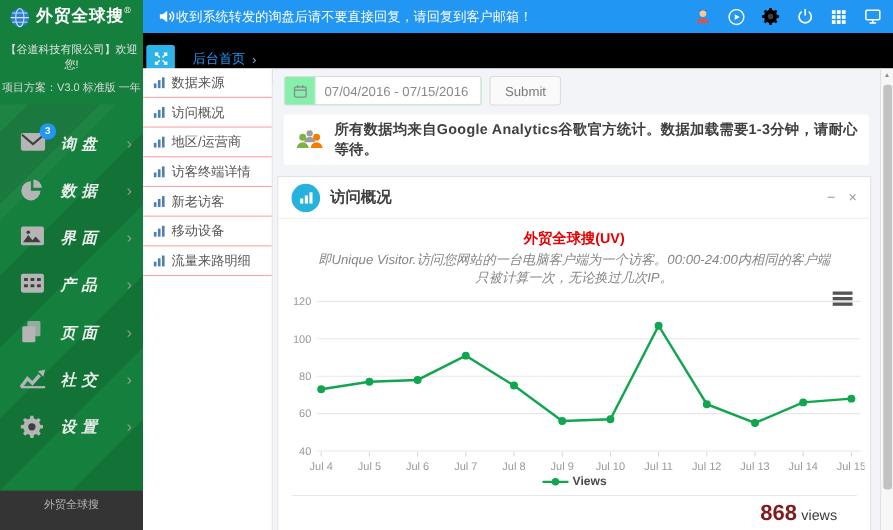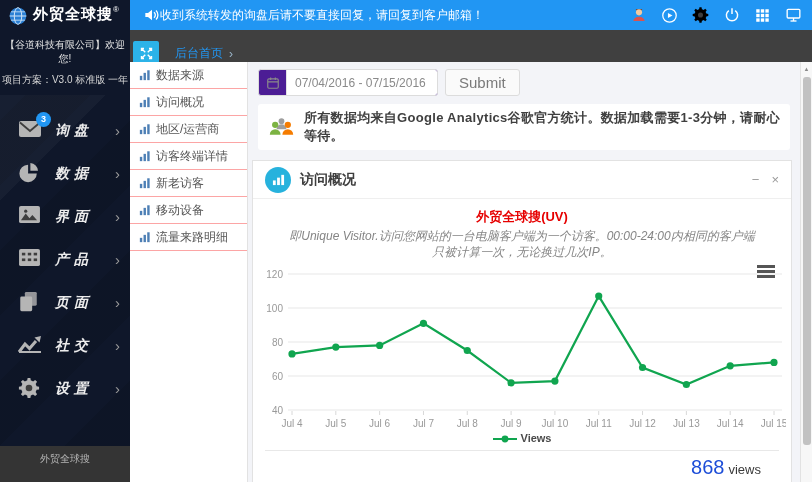--- a/index.html
+++ b/index.html
@@ -1,21 +1,21 @@
 <!DOCTYPE html>
 <html><head>
 <meta charset="utf-8">
 <style>
   * { margin:0; padding:0; box-sizing:border-box; }
   html,body { width:812px; height:482px; font-family:"Liberation Sans","DejaVu Sans",sans-serif; background:#f3f4f8; overflow:hidden; }
   .app { position:relative; width:812px; height:482px; }
   .ic svg { display:block; }
 
   
-  .sidebar { position:absolute; left:0; top:0; width:130px; height:482px; background:#0f172a; display:flex; flex-direction:column; color:#e8e8e8; }
+  .sidebar { position:absolute; left:0; top:0; width:130px; height:482px; background:#15803d; display:flex; flex-direction:column; color:#e8e8e8; }
   .logo { height:30px; display:flex; align-items:flex-start; padding:5px 0 0 8px; }
   .logo .ic { margin-top:1px; }
   .logo-text { color:#fff; font-size:15px; font-weight:bold; margin-left:5px; letter-spacing:1px; }
   .logo sup { color:#fff; font-size:8px; }
   .welcome { font-size:10px; color:#e2e2e2; text-align:center; margin-top:8px; }
   .plan { font-size:10px; color:#d5d5d5; text-align:center; margin-top:7px; padding-bottom:8px; }
   .menu { flex:1; padding-top:14px;
     background-image:
       linear-gradient(135deg, rgba(255,255,255,0.035) 0 22%, transparent 22%),
       repeating-linear-gradient(-45deg, rgba(0,0,0,0.10) 0 46px, transparent 46px 92px);
@@ -30,37 +30,37 @@
   .sidebar-footer div:last-child { font-size:10px; color:#b5b5b5; margin-top:2px; }
 
   
   .topbar { position:absolute; left:130px; top:0; width:682px; height:30px; background:#2196f3; display:flex; align-items:center; }
   .topbar .speaker { margin-left:14px; }
   .topbar .announce { color:#fff; font-size:12px; }
   .topbar-icons { margin-left:auto; display:flex; align-items:center; gap:14px; padding-right:10px; }
   .tb-ic { cursor:pointer; width:17px; height:17px; display:flex; align-items:center; justify-content:center; }
 
   
-  .crumbbar { position:absolute; left:130px; top:30px; width:682px; height:48px; background:#404040; border-bottom:1px solid #dcdcdc; display:flex; align-items:center; }
+  .crumbbar { position:absolute; left:130px; top:30px; width:682px; height:48px; background:#000000; border-bottom:1px solid #dcdcdc; display:flex; align-items:center; }
   .expand-btn { width:26px; height:26px; margin-left:3px; background:#2cb3e8; border:none; border-radius:2px; display:flex; align-items:center; justify-content:center; cursor:pointer; }
   .crumb-link { margin-left:16px; font-size:12px; color:#2196f3; text-decoration:none; cursor:pointer; }
   .crumb-sep { margin-left:6px; color:#9ab4c8; font-size:12px; }
 
   
   .submenu { position:absolute; left:130px; top:62px; width:118px; height:420px; background:#fff; border-right:1px solid #e2e2e2; }
   .sub-item { height:27px; display:flex; align-items:center; padding-left:9px; border-bottom:1px solid #fca5a5; font-size:12px; color:#555; cursor:pointer; white-space:nowrap; }
   .sub-item .ic { color:#4d7fb5; margin-right:5px; }
 
   
   .main { position:absolute; left:248px; top:62px; width:552px; height:420px; background:#f3f4f8; }
   .toolbar-row { padding:7px 0 0 10px; display:flex; align-items:center; }
-  .date-group { display:inline-flex; align-items:stretch; height:27px; background:#4c1d95; border:1px solid #dcdcdc; border-radius:3px; overflow:hidden; }
+  .date-group { display:inline-flex; align-items:stretch; height:27px; background:#86efac; border:1px solid #dcdcdc; border-radius:3px; overflow:hidden; }
   .cal-cell { width:28px; display:flex; align-items:center; justify-content:center; border-right:1px solid #e3e3e3; cursor:pointer; }
   .date-input { width:150px; border:none; outline:none; font-size:12px; color:#8a8a8a; padding:0 8px; font-family:inherit; }
-  .submit-btn { margin-left:7px; height:27px; padding:0 13px; background:#fafafa; border:1px solid #dcdcdc; border-radius:3px; color:#7a7a7a; font-size:15px; cursor:pointer; font-family:inherit; }
+  .submit-btn { margin-left:7px; height:27px; padding:0 13px; background:#fafafa; border:1px solid #dcdcdc; border-radius:3px; color:#7a7a7a; font-size:12px; cursor:pointer; font-family:inherit; }
 
   .notice { margin:8px 10px 0 10px; background:#fff; border-radius:3px; padding:5px 10px; display:flex; align-items:center; }
   .notice .txt { margin-left:9px; font-size:13px; font-weight:bold; color:#3f3f3f; letter-spacing:0.3px; }
 
   .panel { position:relative; margin:10px 8px 0 4px; background:#fff; border:1px solid #e2e2e2; height:330px; }
   .panel-head { height:38px; display:flex; align-items:center; padding:0 12px; border-bottom:1px solid #efefef; }
   .phead-icon { width:26px; height:26px; border-radius:50%; background:#27b2dd; display:flex; align-items:center; justify-content:center; }
   .phead-title { margin-left:9px; font-size:14px; font-weight:bold; color:#3e3e3e; }
   .pctrl { margin-left:auto; display:flex; gap:12px; }
   .pctrl span { color:#9a9a9a; font-size:13px; line-height:13px; cursor:pointer; }
@@ -68,21 +68,21 @@
   .chart-title { margin-top:9px; text-align:center; font-size:13px; font-weight:bold; color:#e60000; }
   .chart-sub { margin:2px auto 0; max-width:470px; text-align:center; font-size:12px; color:#858585; line-height:1.35;font-style:italic; }
   .chart-menu { position:absolute; right:16px; top:104px; width:18px; height:14px; background:none; border:none; cursor:pointer; padding:0; }
   .chart-menu i { display:block; height:2.5px; background:#555; margin-bottom:2.5px; }
   #chart { display:block; margin:4px auto 0; }
   #chart .tick { font-size:10px; fill:#999; font-family:"Liberation Sans","DejaVu Sans",sans-serif; }
   .legend { text-align:center; margin-top:0; font-size:11px; font-weight:bold; color:#4a4a4a; cursor:pointer; }
   .legend svg { vertical-align:middle; margin-right:4px; }
   .panel-divider { border-top:1px solid #e8e8e8; margin:6px 12px 0; }
   .total-row { text-align:right; padding:5px 30px 0 0; }
-  .total-num { font-size:20px; font-weight:normal; color:#1d4ed8; }
+  .total-num { font-size:20px; font-weight:bold; color:#7f1d1d; }
   .total-unit { font-size:13px; color:#3a3a3a; margin-left:4px; }
 
   
   .scrollbar { position:absolute; left:800px; top:62px; width:12px; height:420px; background:#f7f7f7; border-left:1px solid #e2e2e2; }
   .sb-arrow { display:block; text-align:center; font-size:6px; color:#8a8a8a; padding-top:4px; cursor:pointer; }
   .sb-thumb { position:absolute; top:15px; left:2px; width:8px; height:368px; background:#c2c2c2; border-radius:3px; cursor:pointer; }
 </style>
 </head>
 <body>
 

